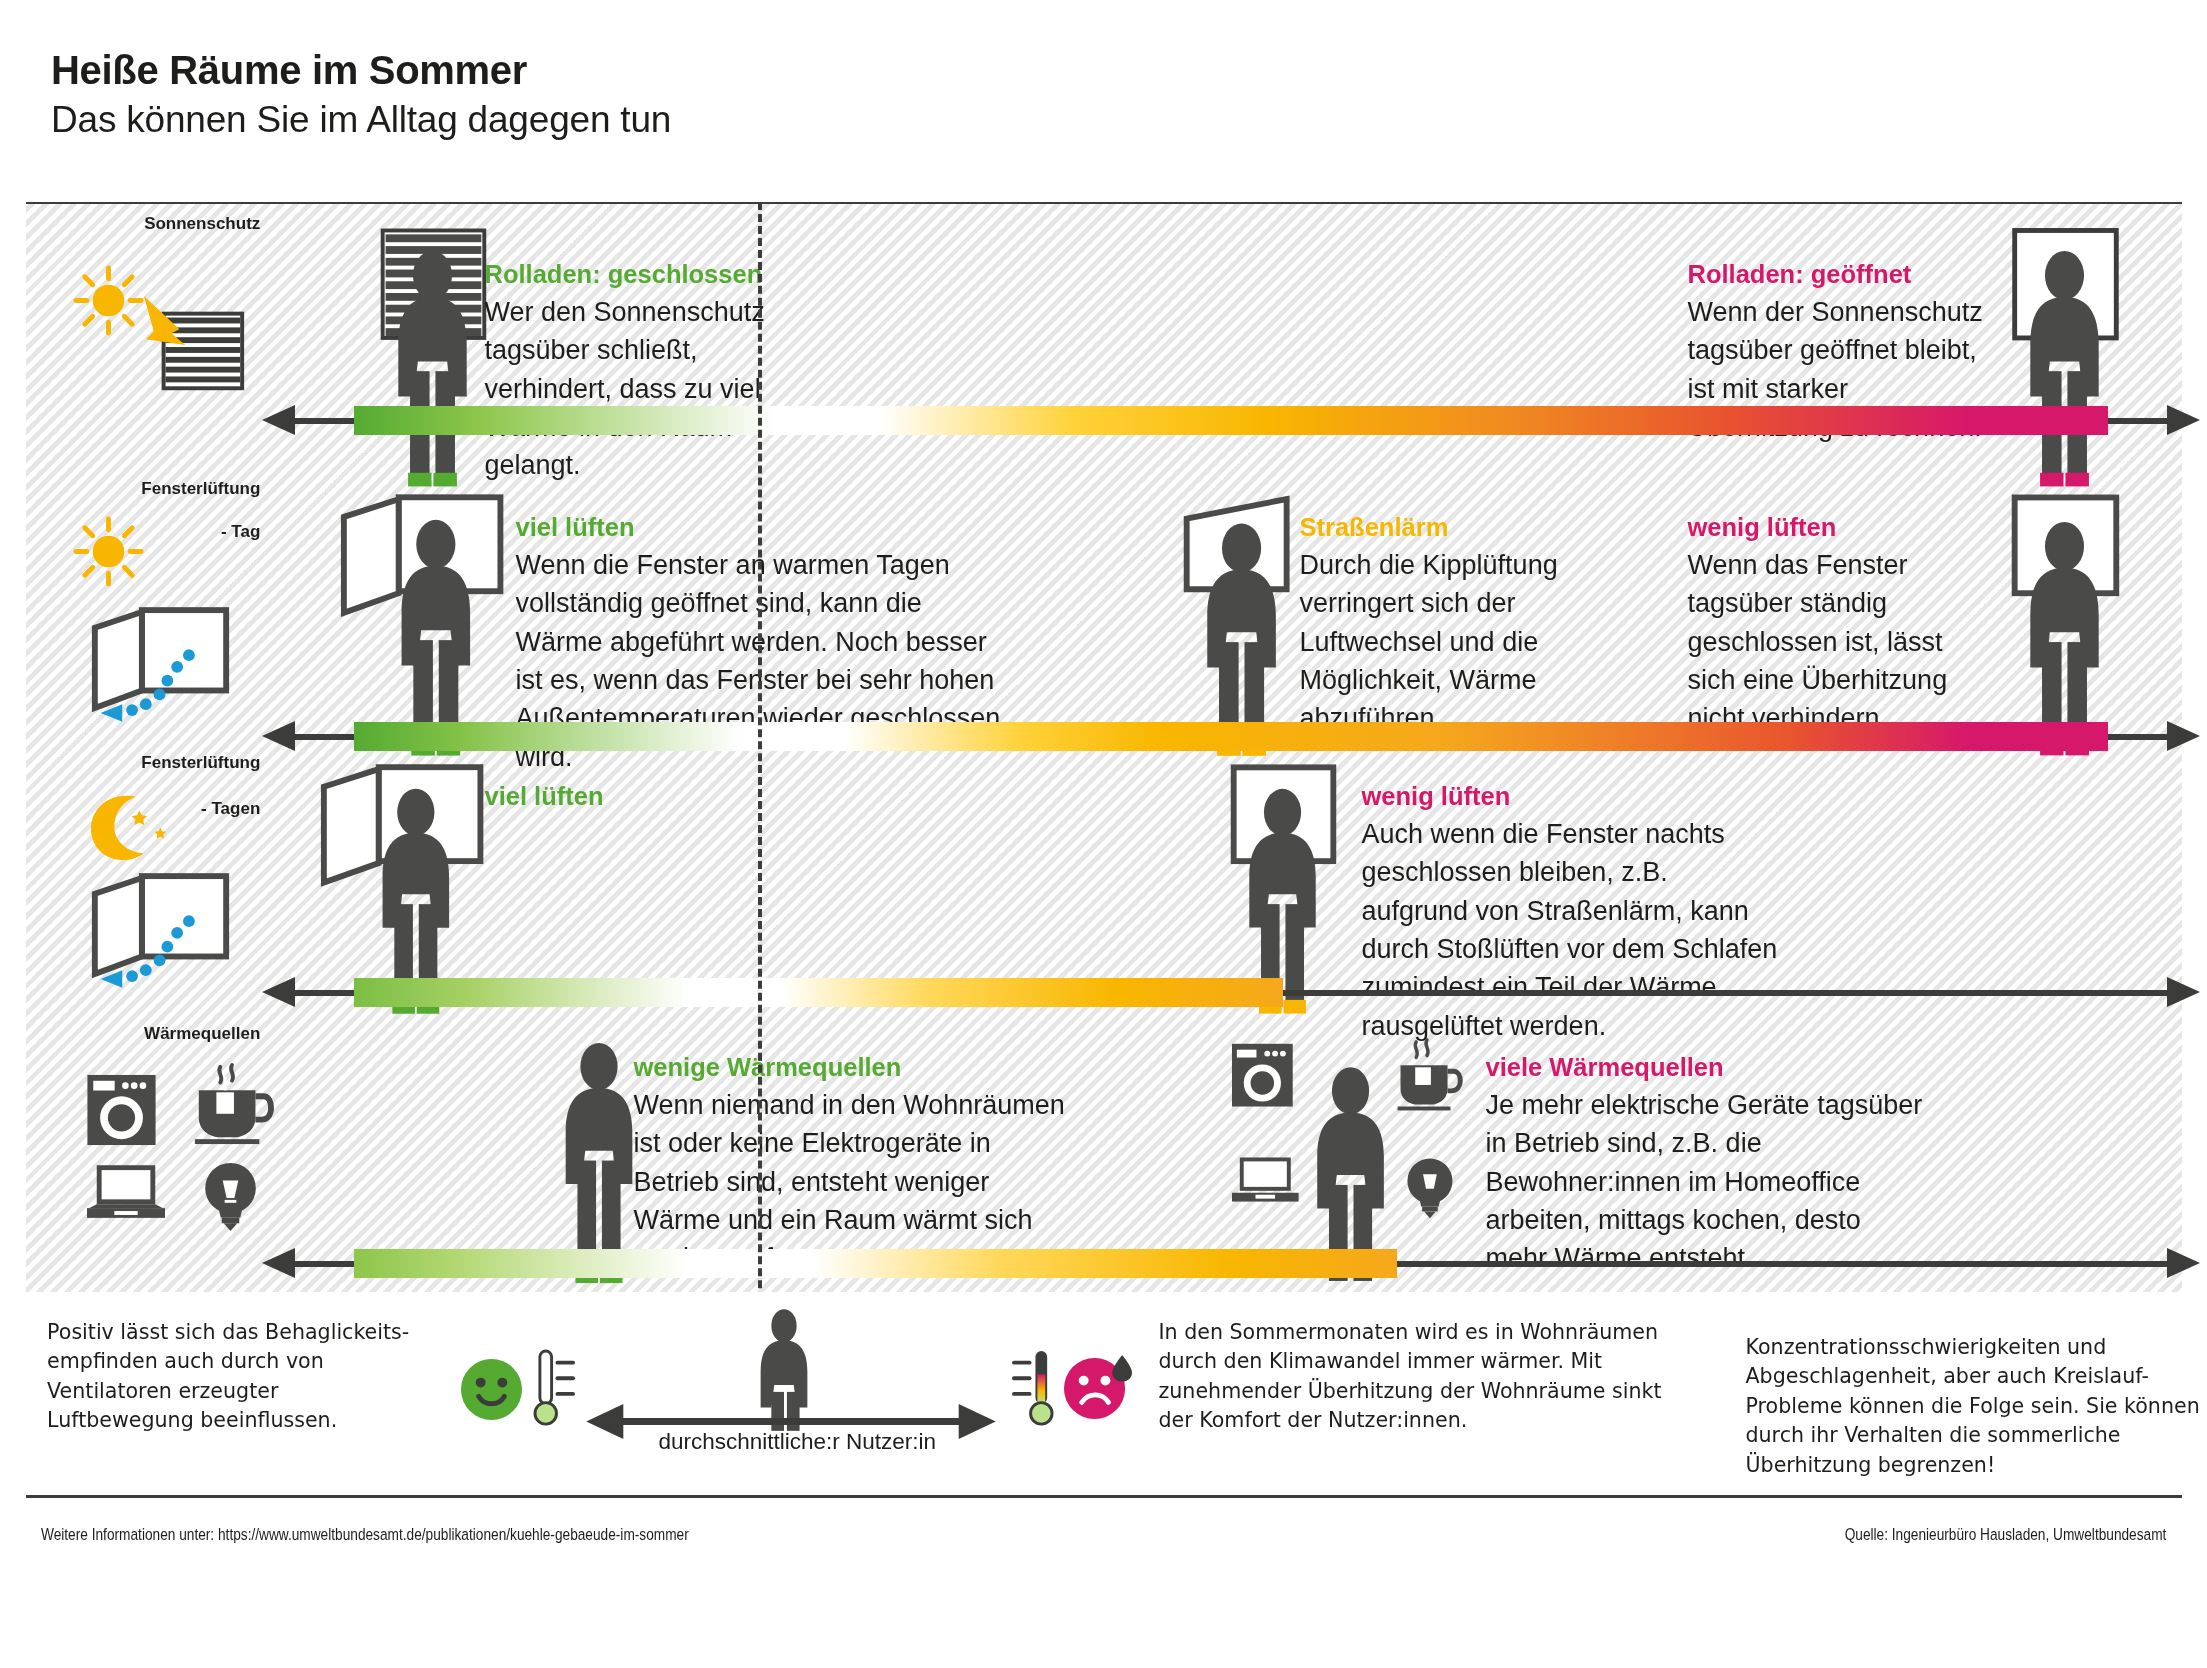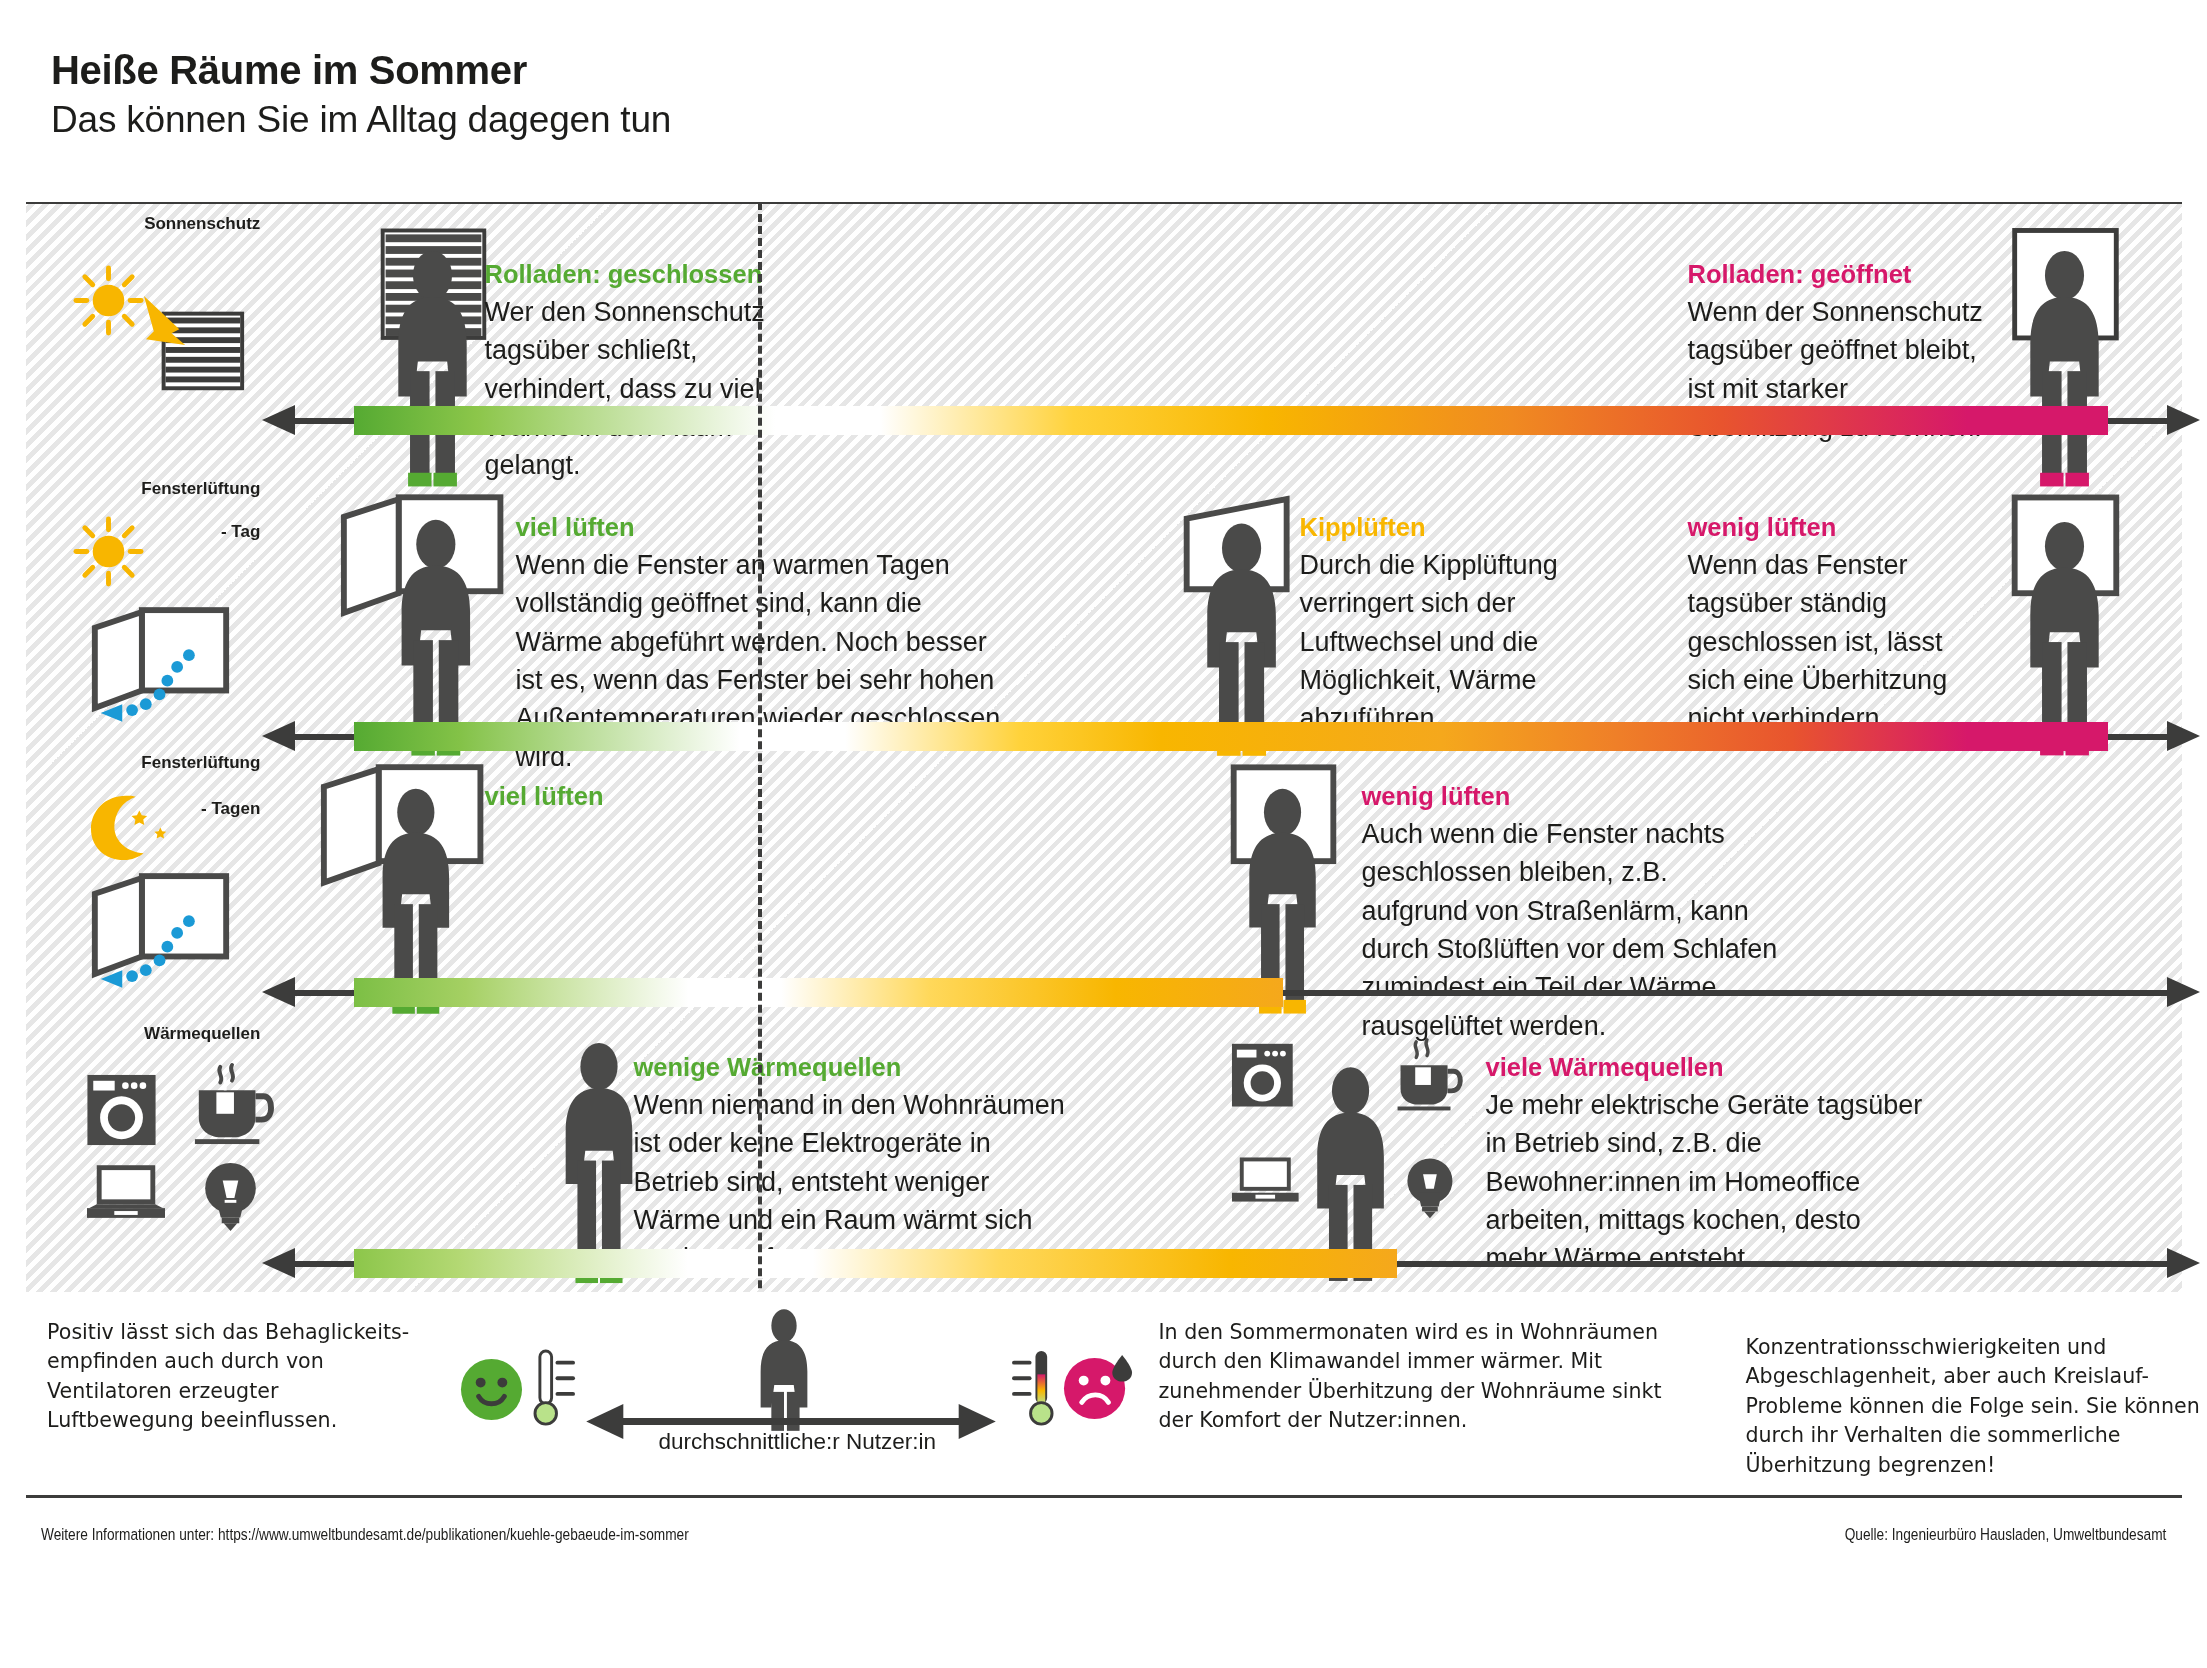--- a/index.html
+++ b/index.html
@@ -306,21 +306,21 @@
           <rect x="40" y="256" width="24" height="14" fill="#d6186a"></rect>
           <rect x="66" y="256" width="24" height="14" fill="#d6186a"></rect>
         </svg>
       </div>
 
       <div class="tb" style="left:490px;top:44px;width:500px;">
         <h4 class="c-green">viel lüften</h4>
         <p>Wenn die Fenster an warmen Tagen vollständig geöffnet sind, kann die Wärme abgeführt werden. Noch besser ist es, wenn das Fenster bei sehr hohen Außentemperaturen wieder geschlossen wird.</p>
       </div>
       <div class="tb" style="left:1274px;top:44px;width:333px;">
-        <h4 class="c-amber">Kipplüften</h4>
+        <h4 class="c-amber">Straßenlärm</h4>
         <p>Durch die Kipplüftung verringert sich der Luftwechsel und die Möglichkeit, Wärme abzuführen.</p>
       </div>
       <div class="tb" style="left:1662px;top:44px;width:294px;">
         <h4 class="c-pink">wenig lüften</h4>
         <p>Wenn das Fenster tagsüber ständig geschlossen ist, lässt sich eine Überhitzung nicht verhindern.</p>
       </div>
 
       <div class="axis" style="left:328px;top:253px;width:1754px;">
         <div class="axis-line" style="left:-59px;width:1872px;"></div>
         <div class="arrow-l" style="left:-92px;"></div>

